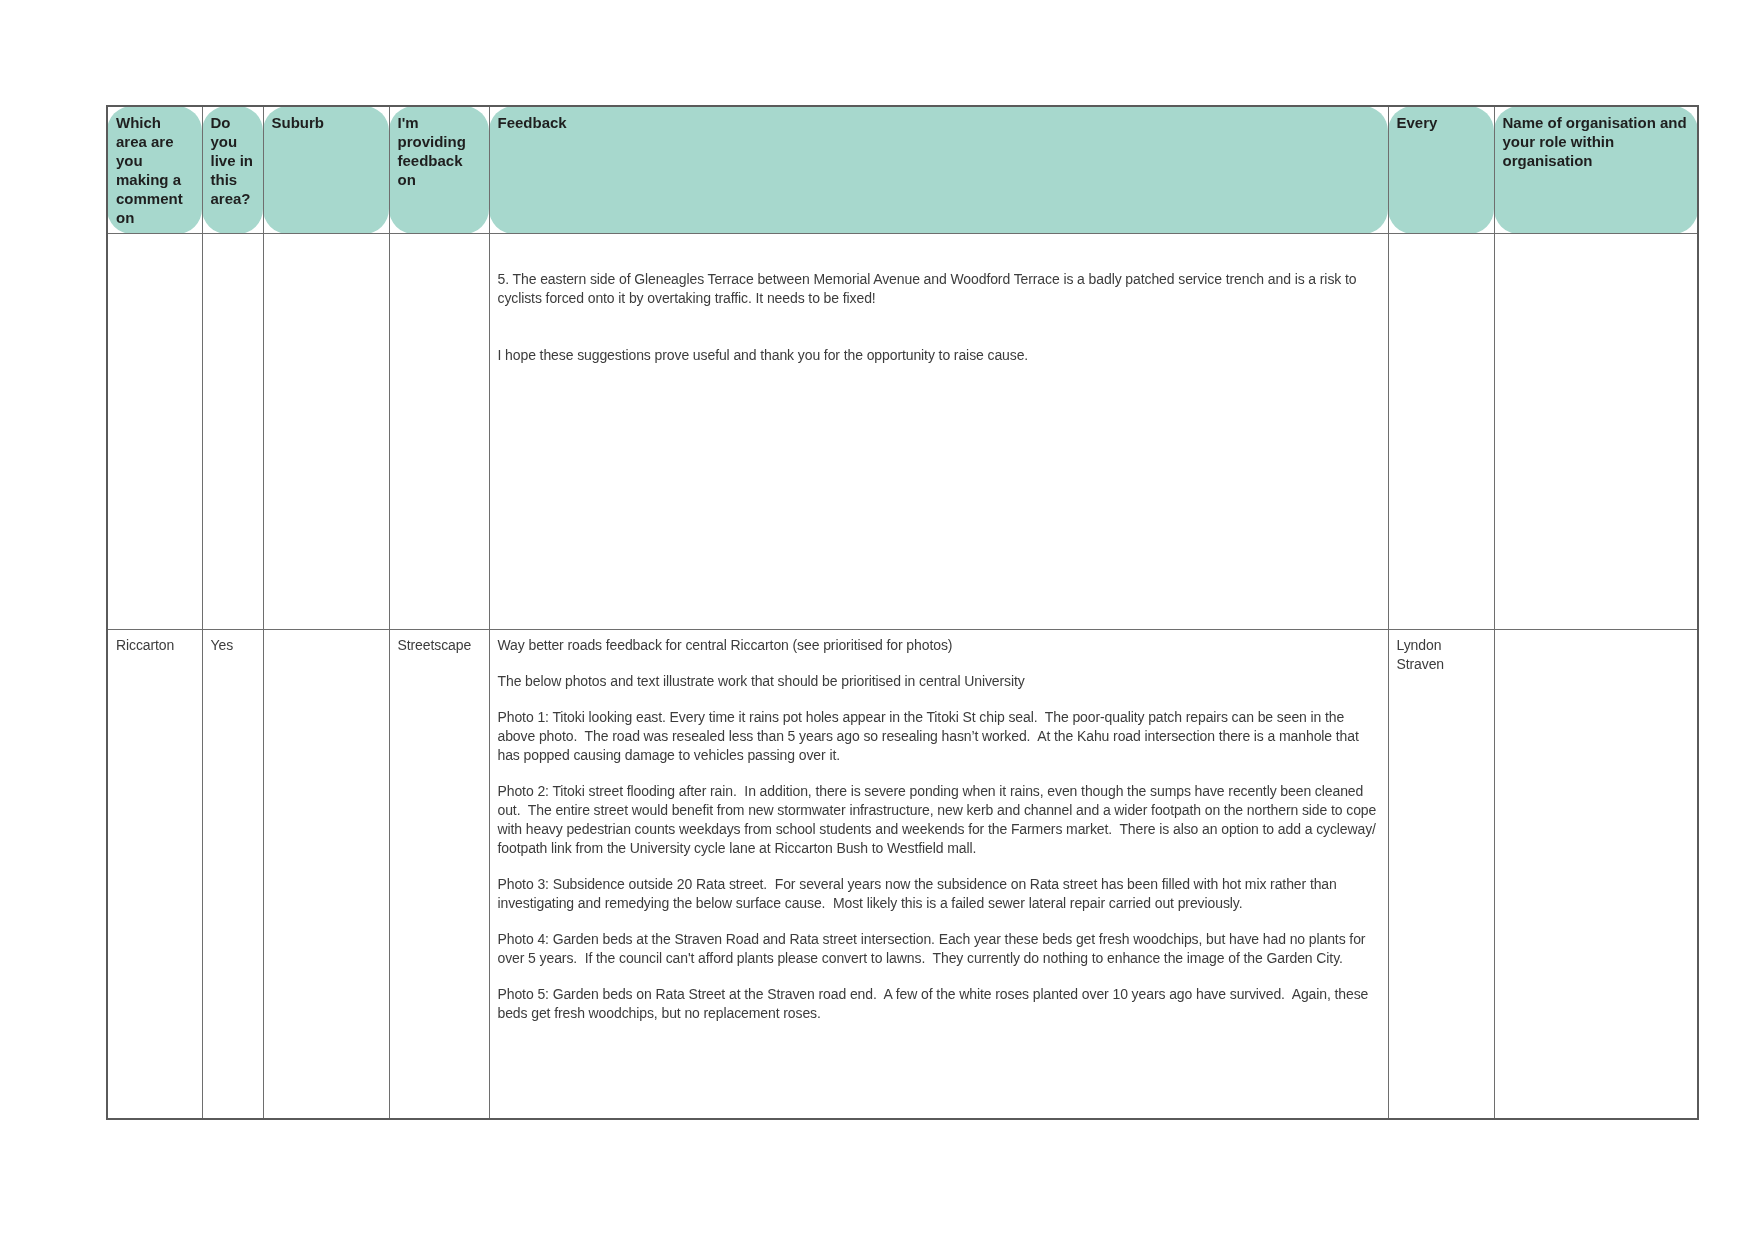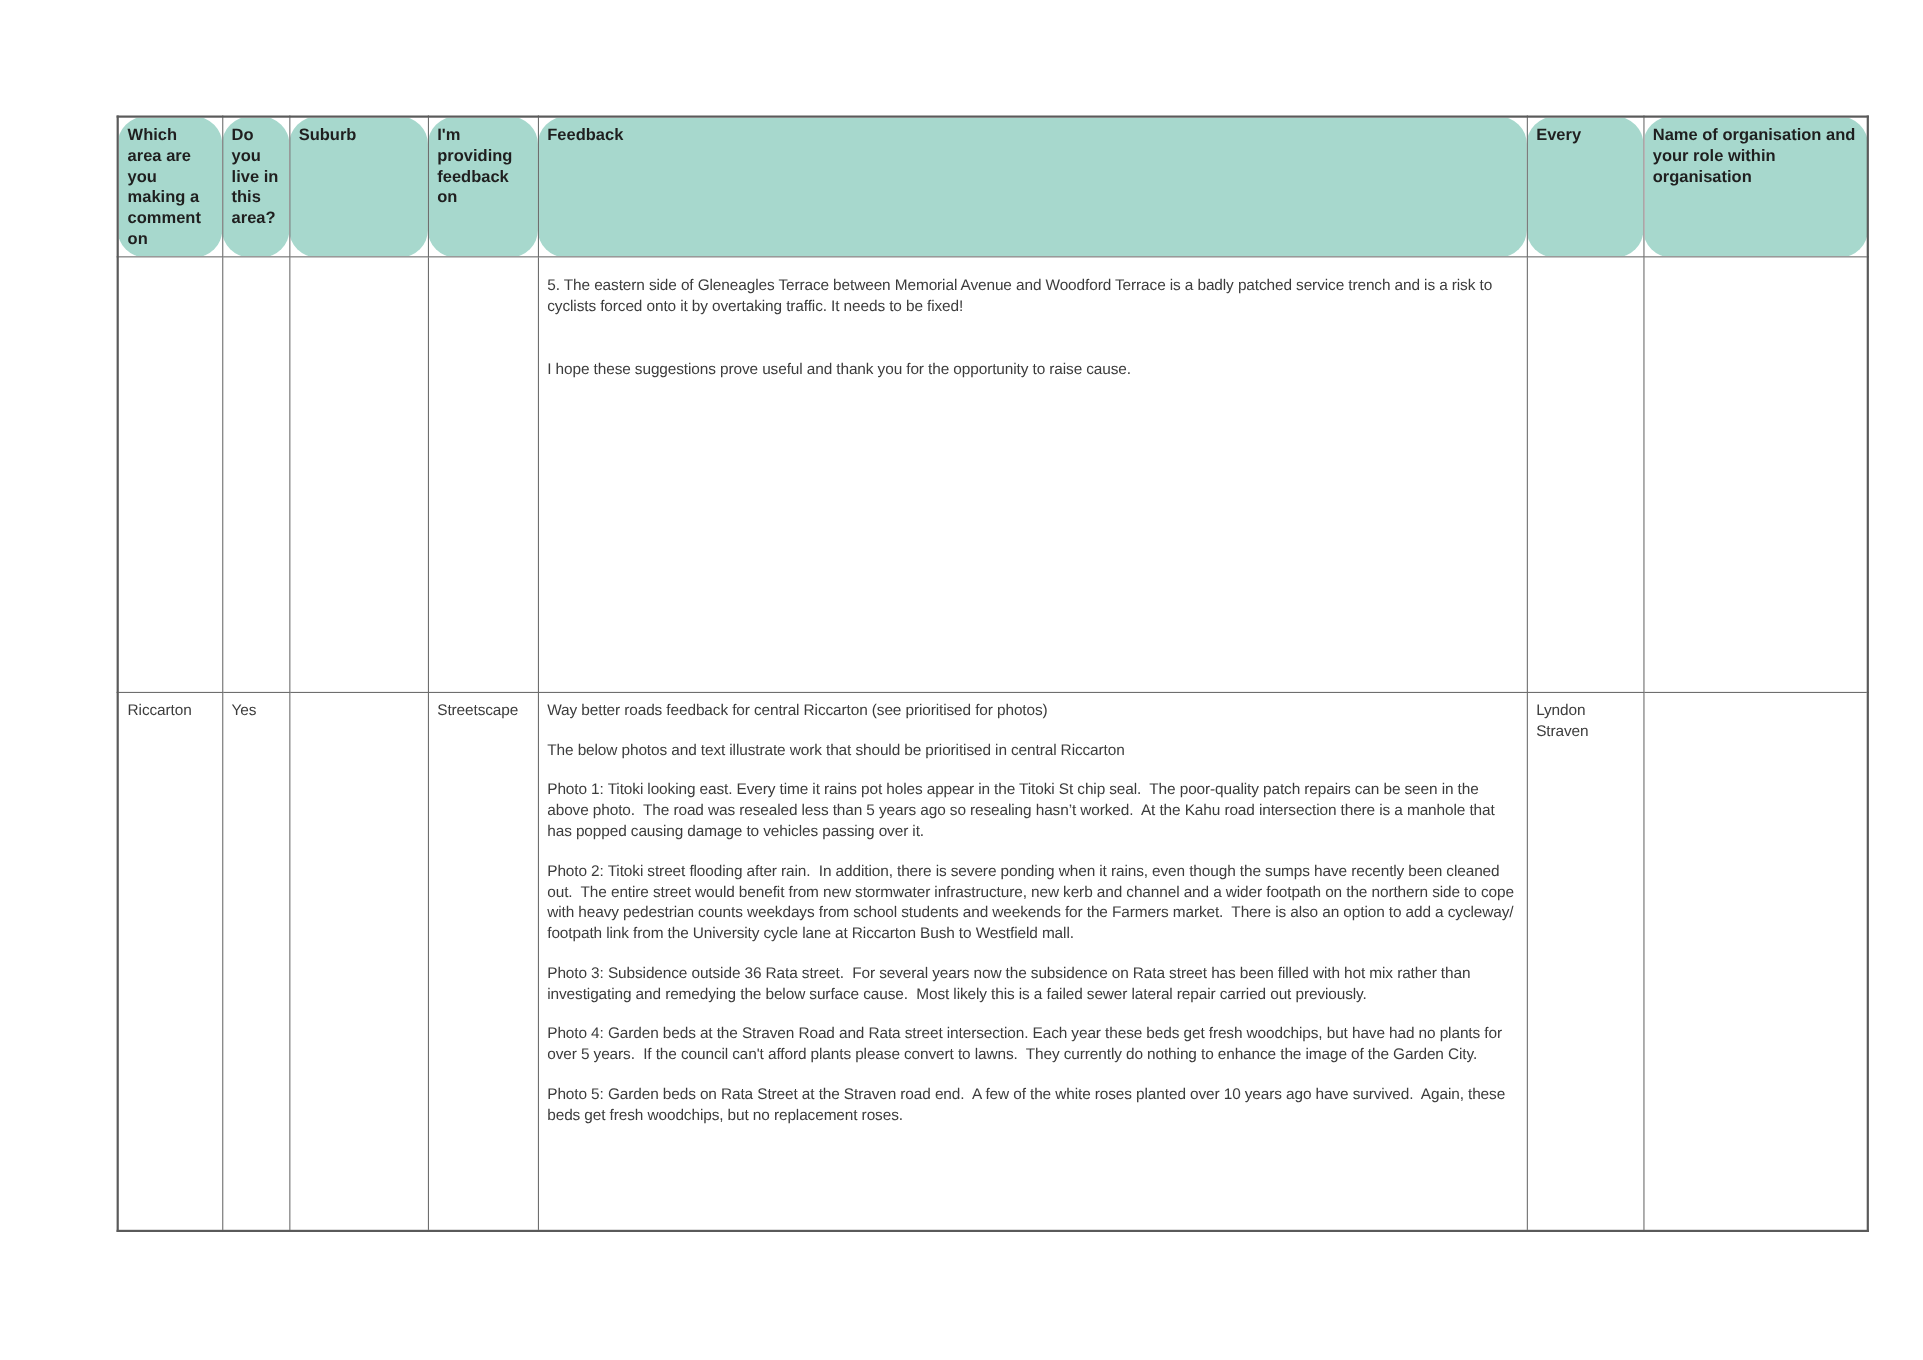--- a/index.html
+++ b/index.html
@@ -50,21 +50,21 @@
     color: #3c3c3c;
   }
   tr.row-1 td { height: 396px; }
   tr.row-2 td { height: 489px; }
   td.feedback-cell p {
     white-space: pre-wrap;
     margin: 0 0 17px 0;
   }
   td.feedback-cell p:last-child { margin-bottom: 0; }
   td.feedback-cell p.gap-after-large { margin-bottom: 38px; }
-  tr.row-1 td.feedback-cell { padding-top: 16px; }
+  tr.row-1 td.feedback-cell { padding-top: 36px; }
 </style>
 </head>
 <body>
 
 <div class="page">
 
   <table class="feedback-table">
     <colgroup>
       <col style="width:95px">
       <col style="width:61px">
@@ -98,24 +98,24 @@
         <td></td>
         <td></td>
       </tr>
       <tr class="row-2">
         <td>Riccarton</td>
         <td>Yes</td>
         <td></td>
         <td>Streetscape</td>
         <td class="feedback-cell">
           <p>Way better roads feedback for central Riccarton (see prioritised for photos)</p>
-          <p>The below photos and text illustrate work that should be prioritised in central Riccarton</p>
+          <p>The below photos and text illustrate work that should be prioritised in central University</p>
           <p>Photo 1: Titoki looking east. Every time it rains pot holes appear in the Titoki St chip seal.  The poor-quality patch repairs can be seen in the above photo.  The road was resealed less than 5 years ago so resealing hasn’t worked.  At the Kahu road intersection there is a manhole that has popped causing damage to vehicles passing over it.</p>
           <p>Photo 2: Titoki street flooding after rain.  In addition, there is severe ponding when it rains, even though the sumps have recently been cleaned out.  The entire street would benefit from new stormwater infrastructure, new kerb and channel and a wider footpath on the northern side to cope with heavy pedestrian counts weekdays from school students and weekends for the Farmers market.  There is also an option to add a cycleway/ footpath link from the University cycle lane at Riccarton Bush to Westfield mall.</p>
-          <p>Photo 3: Subsidence outside 36 Rata street.  For several years now the subsidence on Rata street has been filled with hot mix rather than investigating and remedying the below surface cause.  Most likely this is a failed sewer lateral repair carried out previously.</p>
+          <p>Photo 3: Subsidence outside 20 Rata street.  For several years now the subsidence on Rata street has been filled with hot mix rather than investigating and remedying the below surface cause.  Most likely this is a failed sewer lateral repair carried out previously.</p>
           <p>Photo 4: Garden beds at the Straven Road and Rata street intersection. Each year these beds get fresh woodchips, but have had no plants for over 5 years.  If the council can't afford plants please convert to lawns.  They currently do nothing to enhance the image of the Garden City.</p>
           <p>Photo 5: Garden beds on Rata Street at the Straven road end.  A few of the white roses planted over 10 years ago have survived.  Again, these beds get fresh woodchips, but no replacement roses.</p>
         </td>
         <td>Lyndon Straven</td>
         <td></td>
       </tr>
     </tbody>
   </table>
 
 </div>

